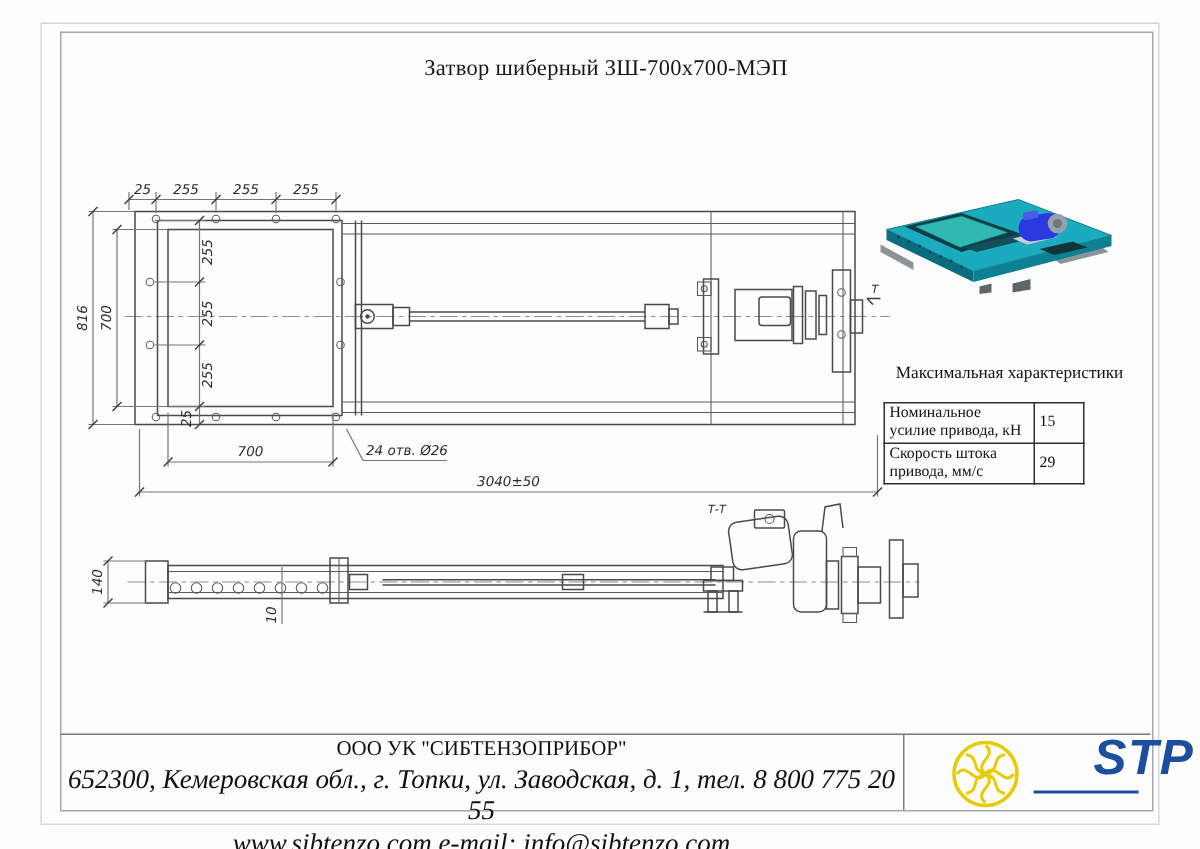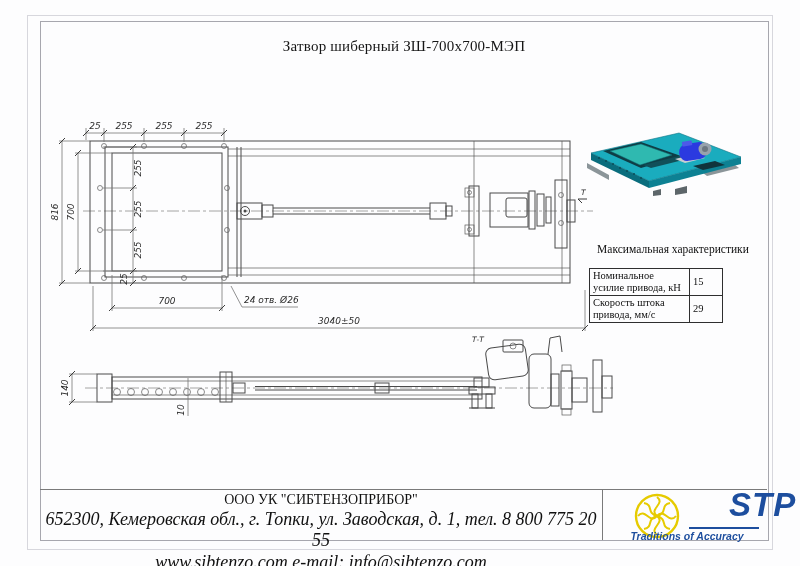--- a/index.html
+++ b/index.html
@@ -303,16 +303,15 @@
         </g>
         <g fill="none" stroke="#e6cb00" stroke-width="2">
           <path d="M24,5 C33,12 15,17 24,24 C33,31 15,36 24,43"></path>
           <path d="M5,24 C12,15 17,33 24,24 C31,15 36,33 43,24"></path>
           <path d="M11,11 C21,13 13,21 24,24 C35,27 27,35 37,37"></path>
           <path d="M37,11 C27,13 35,21 24,24 C13,27 21,35 11,37"></path>
         </g>
       </svg>
       <span class="logo-stp">STP</span>
       <div class="logo-underline"></div>
-      <div class="logo-tagline">Traditions of Accuracy</div>
     </div>
   </div>
 </div>
 
 </body></html>

